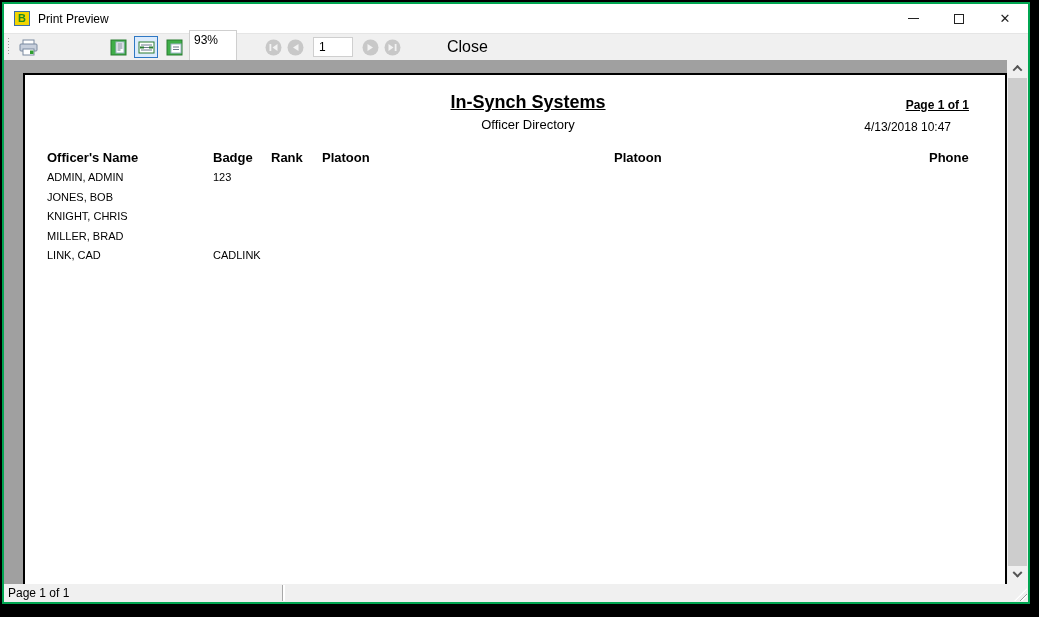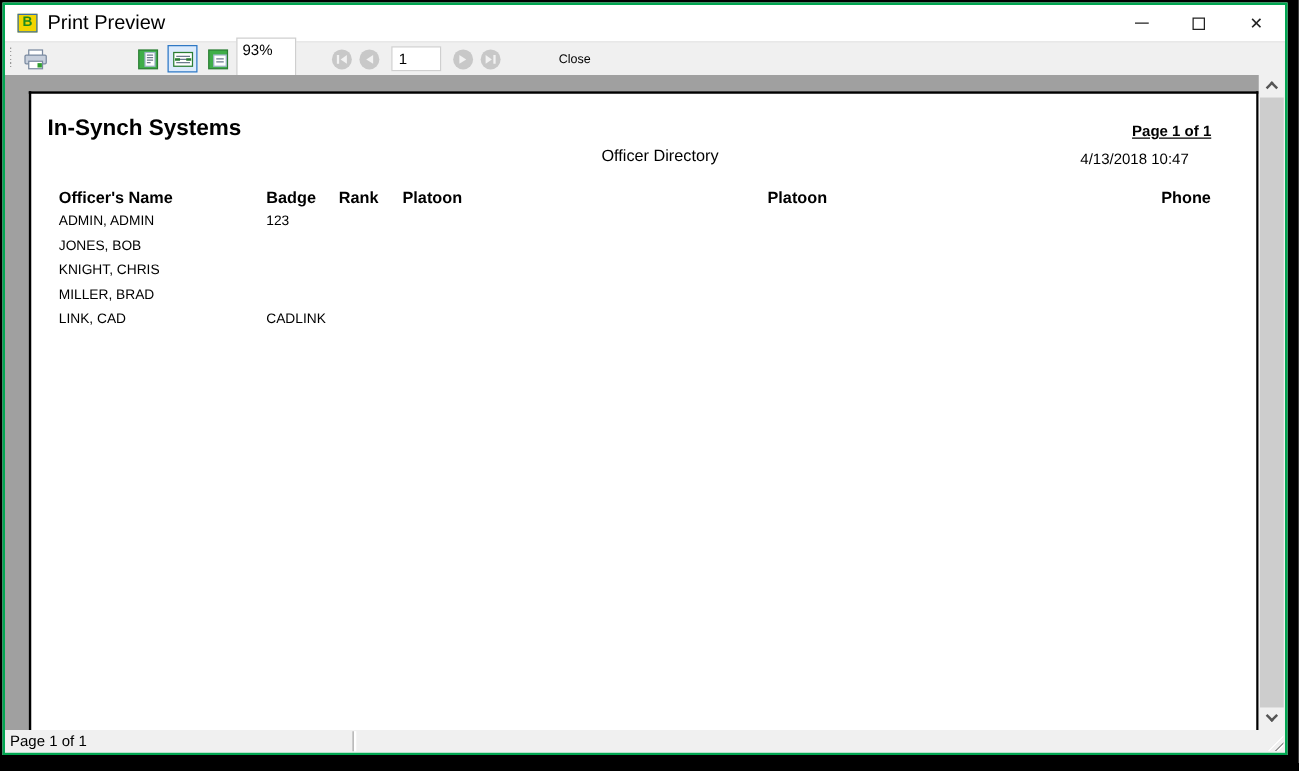--- a/index.html
+++ b/index.html
@@ -18,21 +18,21 @@
   
   .titlebar {
     height:29px; background:#fff; display:flex; align-items:center;
     padding-left:10px; flex:0 0 auto;
   }
   .app-icon {
     width:16px; height:15px; background:#f2d500; border:1px solid #3a6ea5;
     color:#1e8a1e; font-size:11px; font-weight:bold; line-height:13px;
     text-align:center; margin-right:8px;
   }
-  .title-text { font-size:16px; color:#000; }
+  .title-text { font-size:12px; color:#000; }
   .win-controls { margin-left:auto; display:flex; height:100%; }
   .win-btn {
     width:46px; height:100%; display:flex; align-items:center; justify-content:center;
     font-size:12px; color:#222; cursor:default;
   }
   .glyph-min { width:11px; height:0; border-top:1px solid #222; display:inline-block; }
   .glyph-max { width:10px; height:10px; border:1px solid #222; display:inline-block; }
   .glyph-close { font-size:13px; line-height:13px; }
   
   .toolbar {
@@ -53,34 +53,34 @@
   .zoom-box {
     width:48px; height:35px; background:#fff; border:1px solid #cfcfcf;
     font-size:12px; padding:2px 0 0 4px; margin-left:3px;
   }
   .nav-group { display:flex; align-items:center; margin-left:28px; gap:5px; }
   .page-box {
     width:40px; height:20px; background:#fff; border:1px solid #cfcfcf;
     font-size:12px; padding:2px 0 0 5px; margin:0 4px;
   }
   .close-btn {
-    margin-left:38px; font-size:10px; color:#000; padding:4px 8px; cursor:default;
+    margin-left:38px; font-size:16px; color:#000; padding:4px 8px; cursor:default;
   }
   
   .main { flex:1 1 auto; display:flex; background:#a0a0a0; min-height:0; }
   .preview-area { flex:1 1 auto; padding:13px 0 0 19px; min-width:0; overflow:hidden; }
   .page {
     background:#fff; border:2px solid #000; border-bottom:none;
     width:100%; height:calc(100% - 13px + 13px); height:100%;
     position:relative; overflow:hidden;
   }
   .report-title {
-    position:absolute; top:17px; left:0; right:0; 
+    position:absolute; top:17px; left:0; right:0; text-align:center;
     transform:translateX(13px);
-    font-size:18px; font-weight:bold; color:#000;
+    font-size:18px; font-weight:bold; color:#000;text-decoration:underline;
   }
   .report-subtitle {
     position:absolute; top:42px; left:0; right:0; text-align:center;
     transform:translateX(13px);
     font-size:13px; color:#000;
   }
   .page-info {
     position:absolute; top:23px; right:36px;
     font-size:12px; font-weight:bold; text-decoration:underline;
   }

